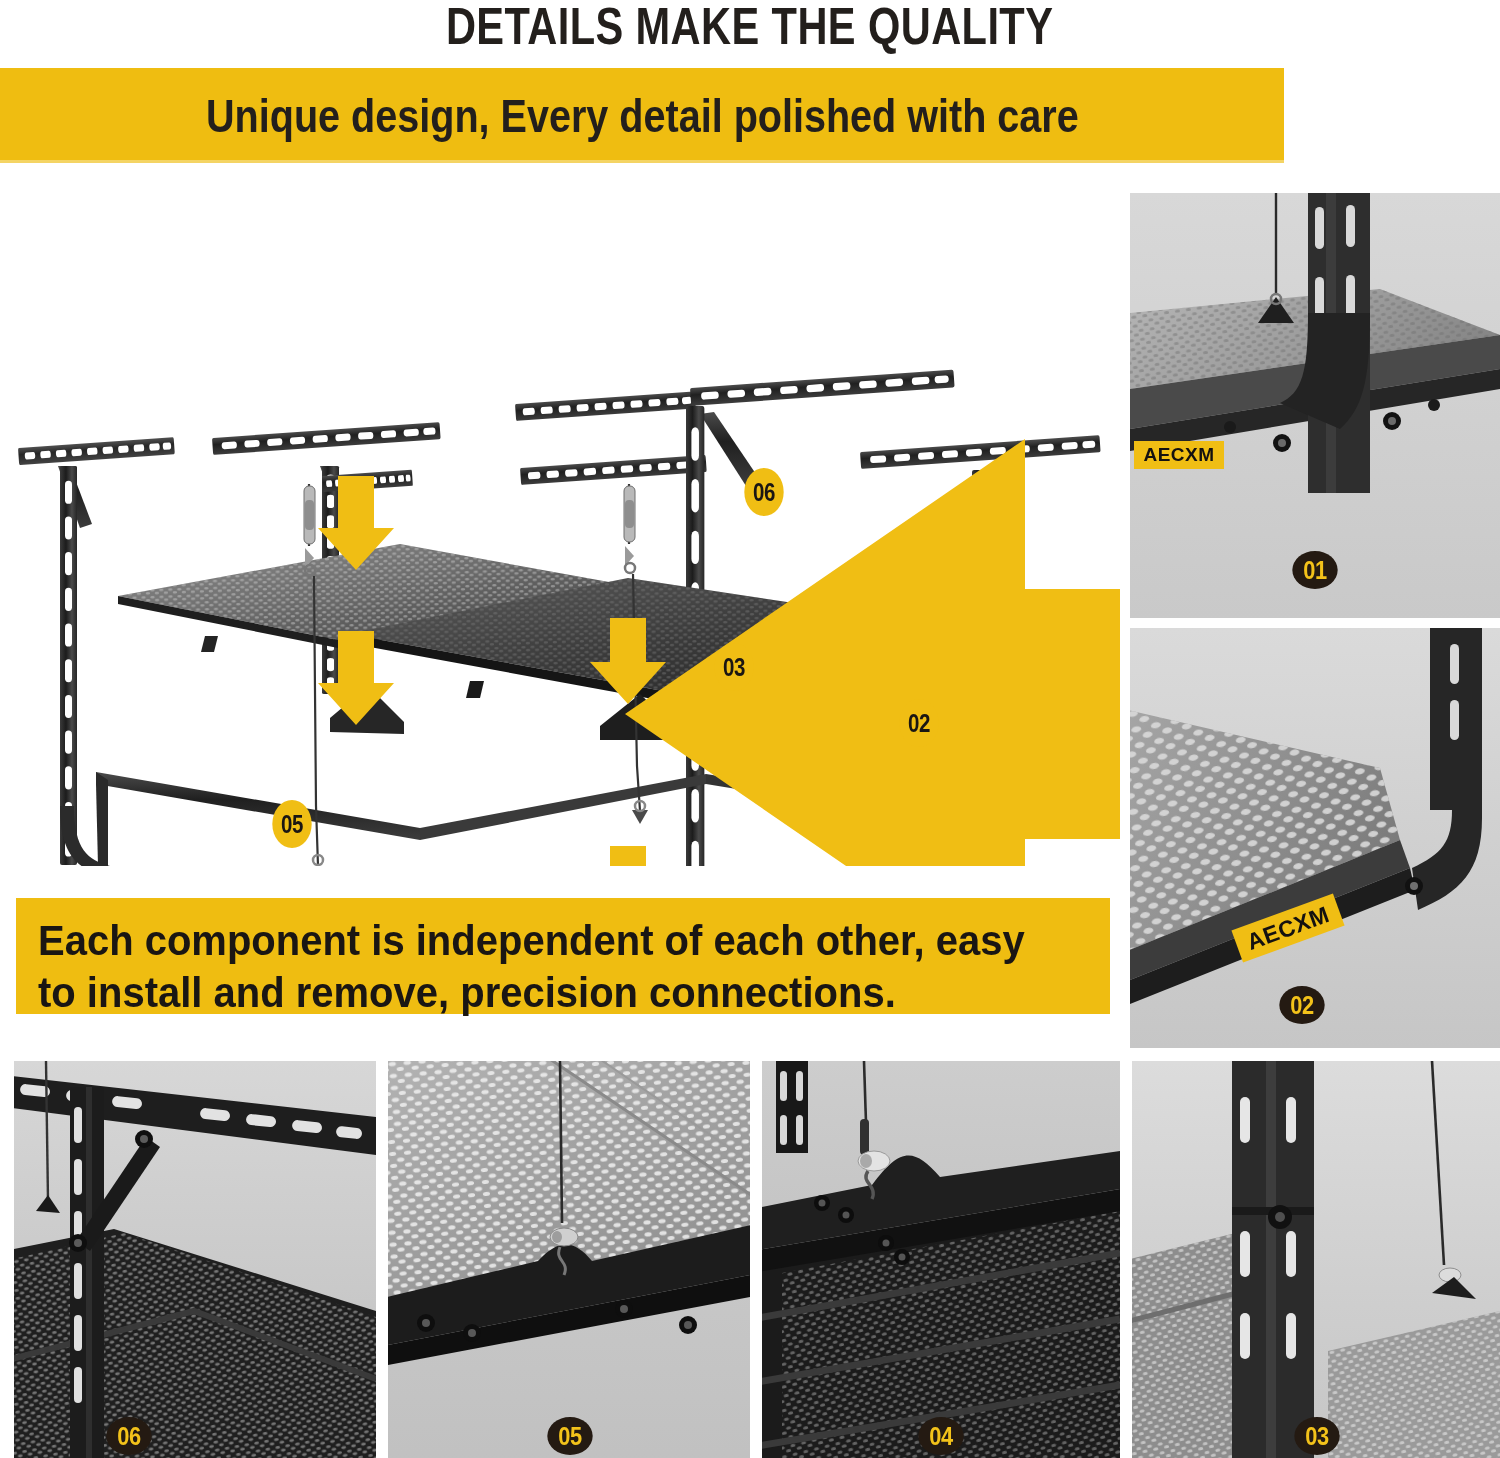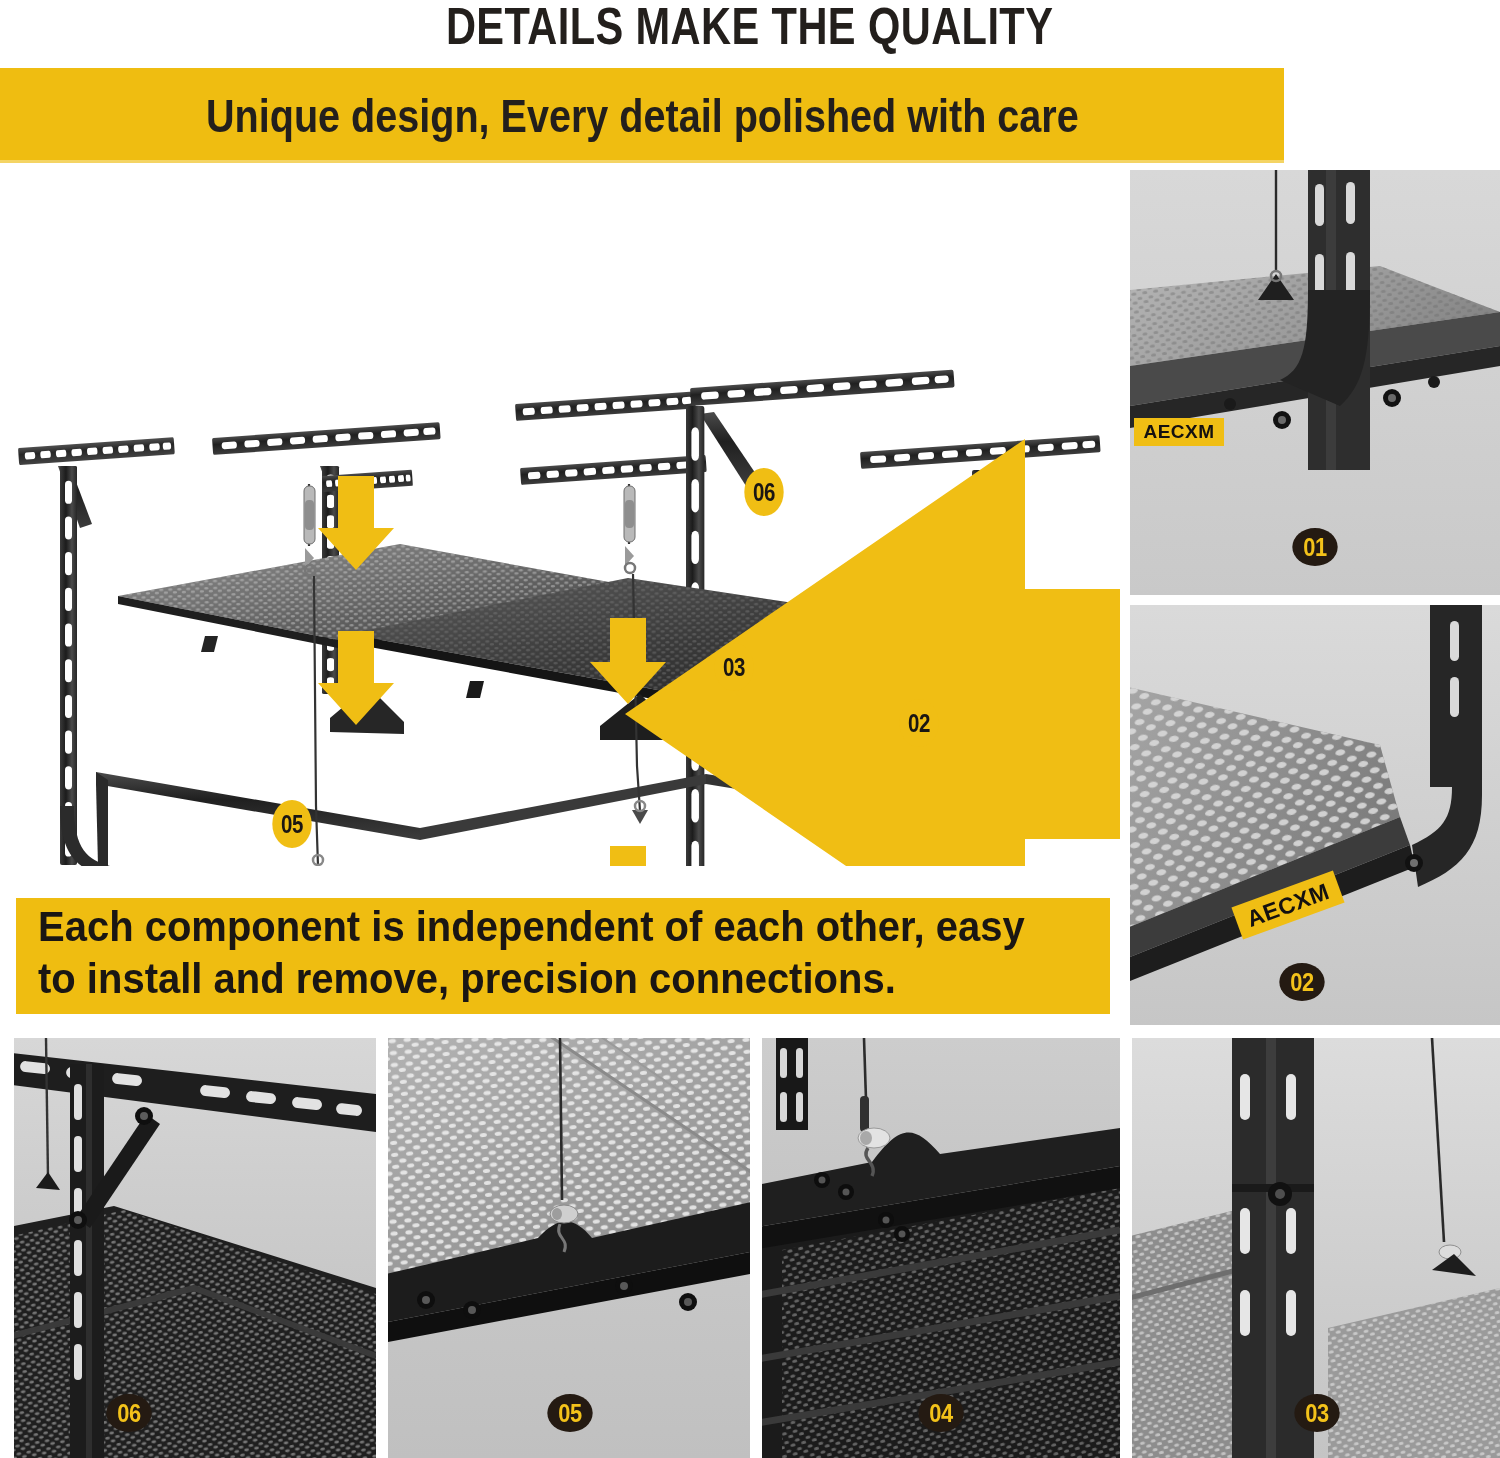--- a/index.html
+++ b/index.html
@@ -62,33 +62,34 @@
     position: absolute; left: 615px; top: 198px;
     display: flex; align-items: center; gap: 7px;
     font-size: 27px; font-weight: 700; color: #181513;
     white-space: nowrap;
   }
 
   
   .statement {
     position: absolute; left: 16px; top: 898px; width: 1094px; height: 116px;
     background: #EFBD11;
-    display: flex; flex-direction: column; justify-content: flex-start;
-    padding: 2px 22px 6px 22px;
+    display: flex; flex-direction: column; justify-content: space-between;
+    padding: 16px 22px 6px 22px;
   }
   .statement .line {
     font-size: 43px; font-weight: 700; color: #1a1613; line-height: 1.22;
     transform: scaleX(0.93); transform-origin: left center;
     white-space: nowrap;
   }
 
   
   .panel {
     position: absolute; overflow: hidden;
     background: #d2d2d2;
+    margin-top: 23px;
   }
   .badge-d {
     position: absolute; width: 54px; height: 38px; border-radius: 50%;
     background: #241a12; color: #F3C21A;
     font-size: 26px; font-weight: 700;
     display: flex; align-items: center; justify-content: center;
     transform: scaleX(0.84); transform-origin: center center;
     letter-spacing: -0.5px; z-index: 9;
   }
 

